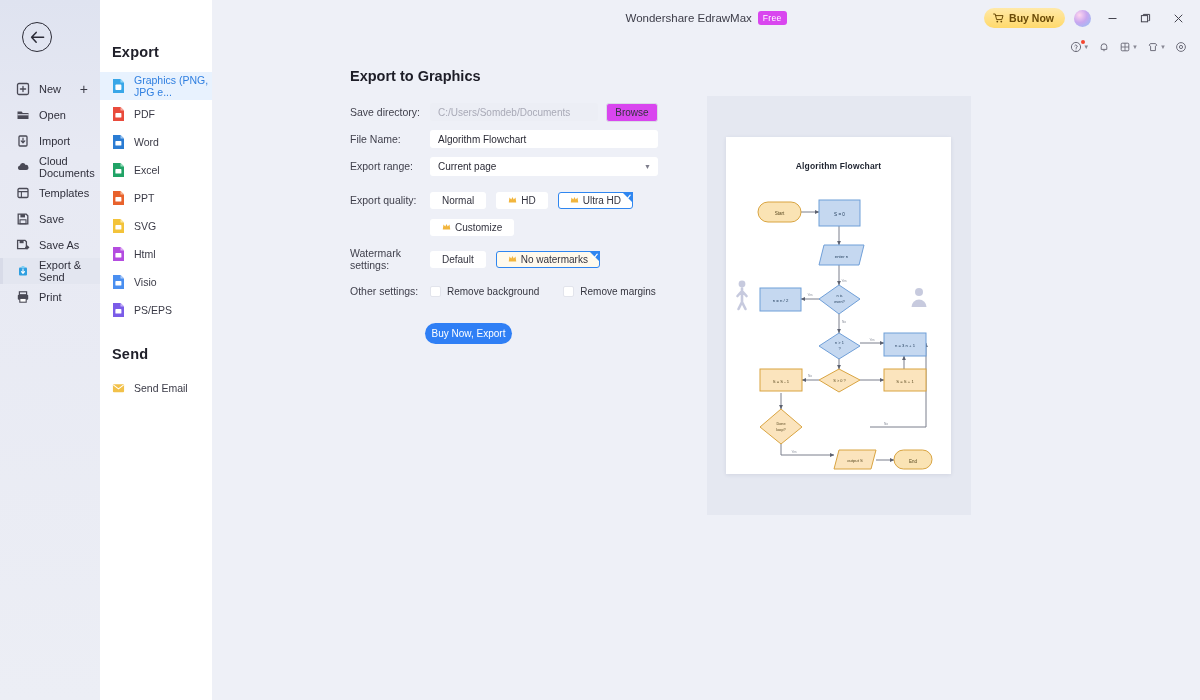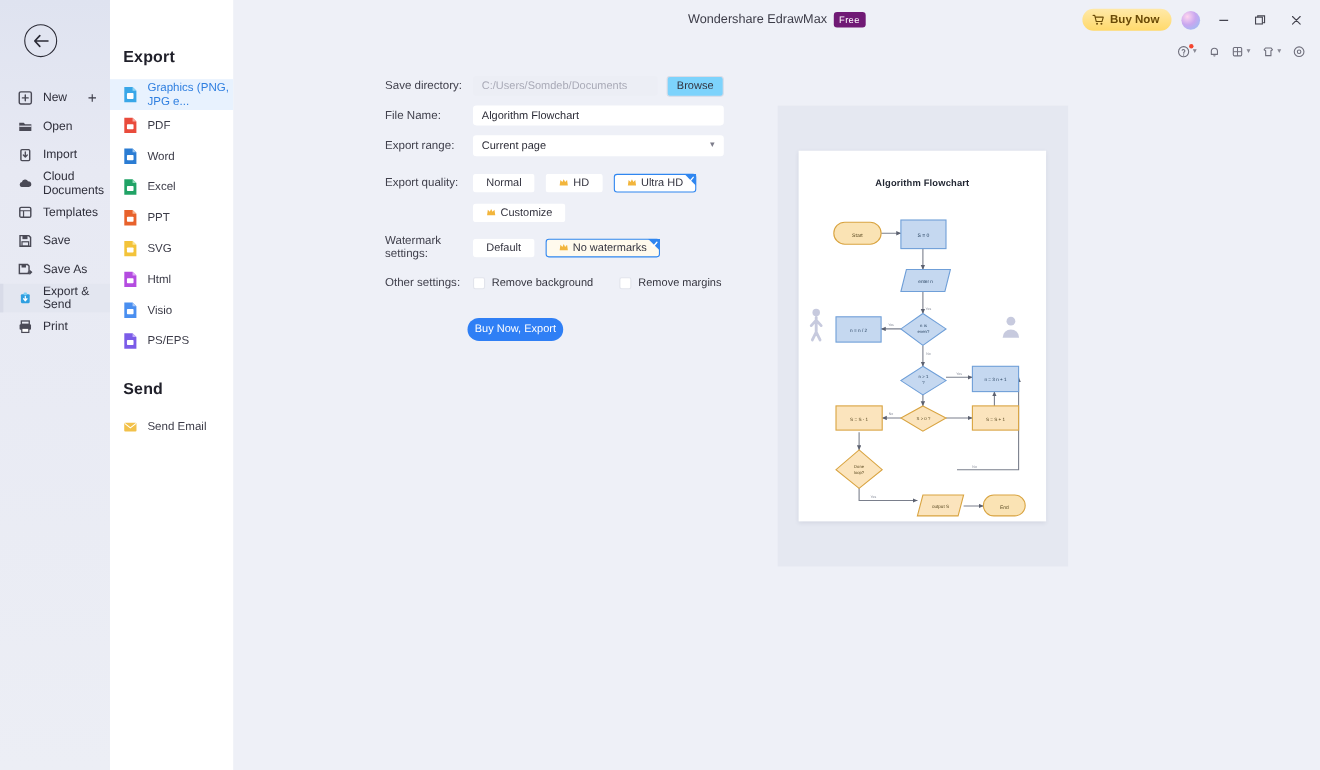--- a/index.html
+++ b/index.html
@@ -66,21 +66,21 @@
   
   .main { flex: 1; position: relative; height: 700px; }
 
   
   .titlebar {
     position: absolute; top: 0; left: 0; right: 0; height: 36px;
     display: flex; align-items: center; justify-content: center;
   }
   .win-title { font-size: 11.5px; color: #3c3c48; display:flex; align-items:center; gap:6px;text-align:right; }
   .free-badge {
-    background: #701a75; color: #fff; font-size: 8.5px;
+    background: #d946ef; color: #fff; font-size: 8.5px;
     border-radius: 3px; padding: 1.5px 5px 2px; letter-spacing: .3px;
   }
   .tr-controls {
     position: absolute; right: 10px; top: 0; height: 36px;
     display: flex; align-items: center; gap: 9px;
   }
   .buy-now {
     display: flex; align-items: center; gap: 5px;
     background: linear-gradient(180deg,#ffe9a8,#ffd96b);
     border-radius: 11px; padding: 3.5px 11px 4px 9px;
@@ -112,21 +112,21 @@
   .form-title { font-size: 14.5px; font-weight: bold; color: #1d1d27; margin-bottom: 18px; }
   .row { display: flex; align-items: center; margin-bottom: 7px; min-height: 20px; }
   .lbl { width: 80px; font-size: 10.5px; color: #41414d; flex: none; }
   .field {
     height: 18px; border-radius: 3px; background: #fff;
     font-size: 10px; color: #2b2b36; display: flex; align-items: center;
     padding: 0 8px; border: none;
   }
   .field.path { width: 168px; background: #eceef5; color: #a9aab7; }
   .browse {
-    width: 52px; height: 19px; margin-left: 8px; background: #7dd3fc;
+    width: 52px; height: 19px; margin-left: 8px; background: #d946ef;
     border: 1px solid #dadce6; border-radius: 3px; font-size: 10px;
     color: #33333f; cursor: pointer;
   }
   .field.wide { width: 228px; }
   .select {
     width: 228px; height: 19px; background: #fff; border-radius: 3px;
     display: flex; align-items: center; padding: 0 8px;
     font-size: 10px; color: #2b2b36; cursor: pointer; position: relative;
   }
   .select .arrow { position: absolute; right: 7px; font-size: 7px; color: #7d7d8b; }
@@ -427,20 +427,21 @@
       </div>
       <div class="sub-ico">
         <svg width="12" height="12" viewBox="0 0 12 12">
           <circle cx="6" cy="6" r="4.4" fill="none" stroke="#6f6f7c" stroke-width="1"></circle>
           <circle cx="6" cy="6" r="1.6" fill="none" stroke="#6f6f7c" stroke-width="1"></circle>
         </svg>
       </div>
     </div>
 
     <div class="form-wrap">
+      <div class="form-title">Export to Graphics</div>
 
       <div class="row">
         <div class="lbl">Save directory:</div>
         <div class="field path">C:/Users/Somdeb/Documents</div>
         <button class="browse">Browse</button>
       </div>
 
       <div class="row">
         <div class="lbl">File Name:</div>
         <div class="field wide">Algorithm Flowchart</div>

